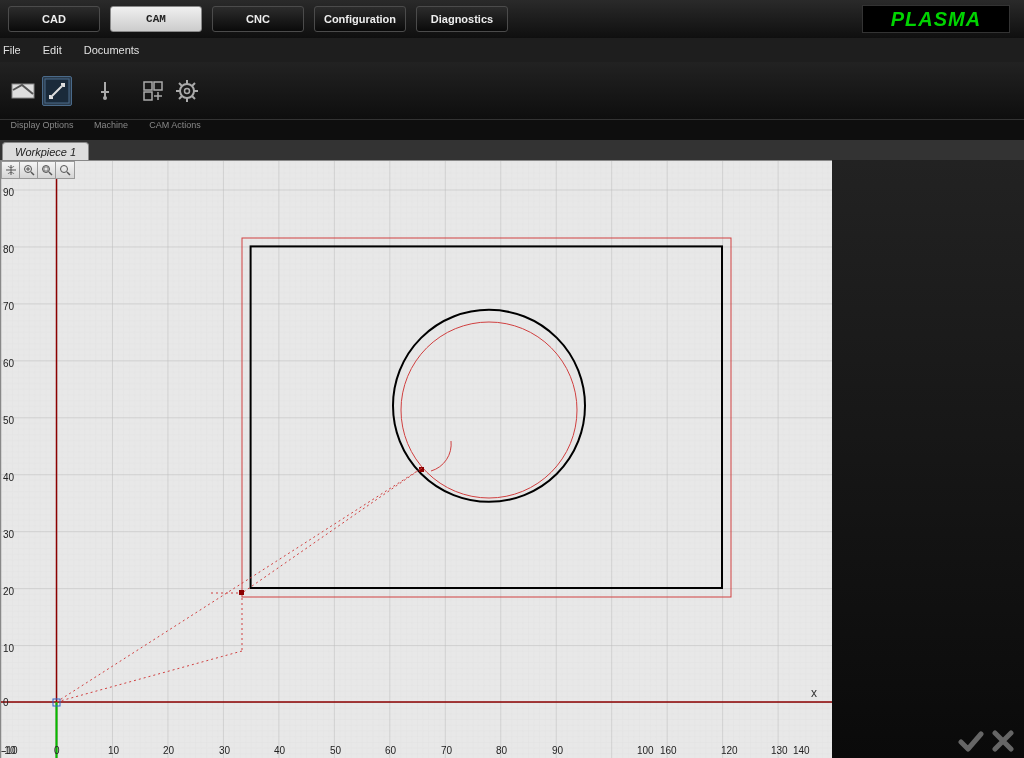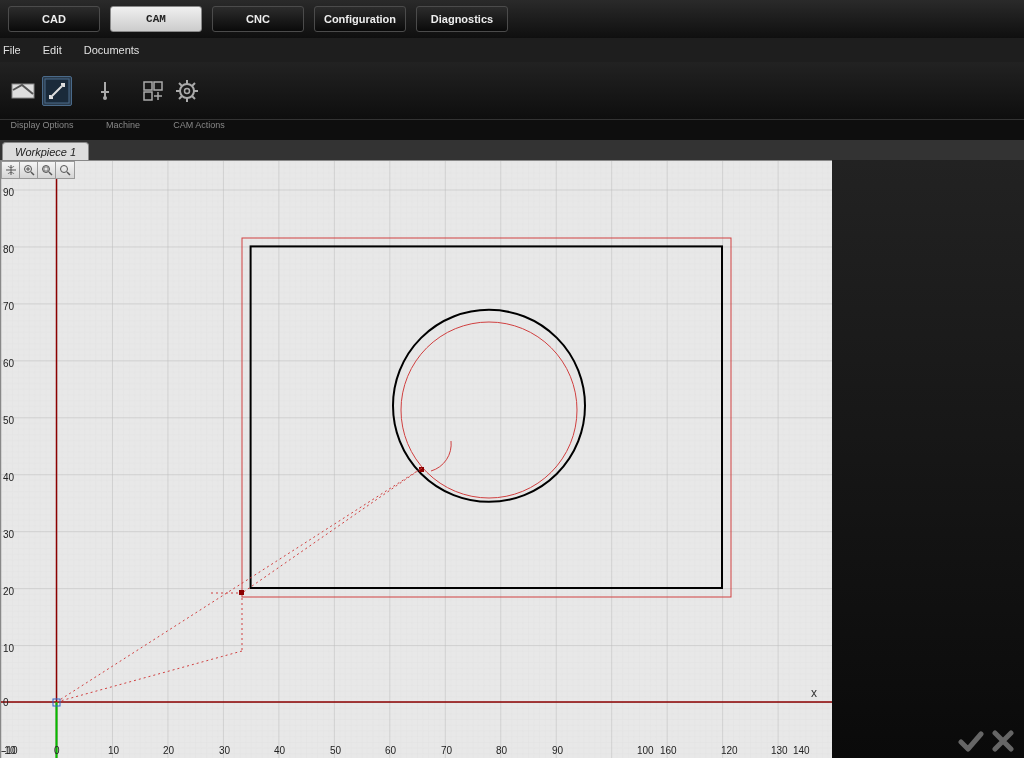--- a/index.html
+++ b/index.html
@@ -86,21 +86,21 @@
 }
 .tool-icon.selected {
   border: 1px solid #4a6a8a;
   background: #2a3a4a;
 }
 .tool-labels {
   height: 20px;
   background: #0e0e0e;
   display: flex;
   padding: 0 8px;
-  gap: 28px;
+  gap: 16px;
   font-size: 9px;
   color: #888;
 }
 .tool-label { min-width: 60px; text-align: center; }
 .tabstrip {
   height: 20px;
   background: #333;
   display: flex;
   align-items: flex-end;
 }
@@ -173,20 +173,21 @@
 </style>
 </head>
 <body>
 
 <div class="topbar">
   <div class="topbar-btn">CAD</div>
   <div class="topbar-btn active">CAM</div>
   <div class="topbar-btn">CNC</div>
   <div class="topbar-btn">Configuration</div>
   <div class="topbar-btn">Diagnostics</div>
+  <div class="brand">PLASMA</div>
 </div>
 
 <div class="menubar">
   <div class="menubar-item">File</div>
   <div class="menubar-item">Edit</div>
   <div class="menubar-item">Documents</div>
 </div>
 
 <div class="toolbar">
   <div class="tool-group">

